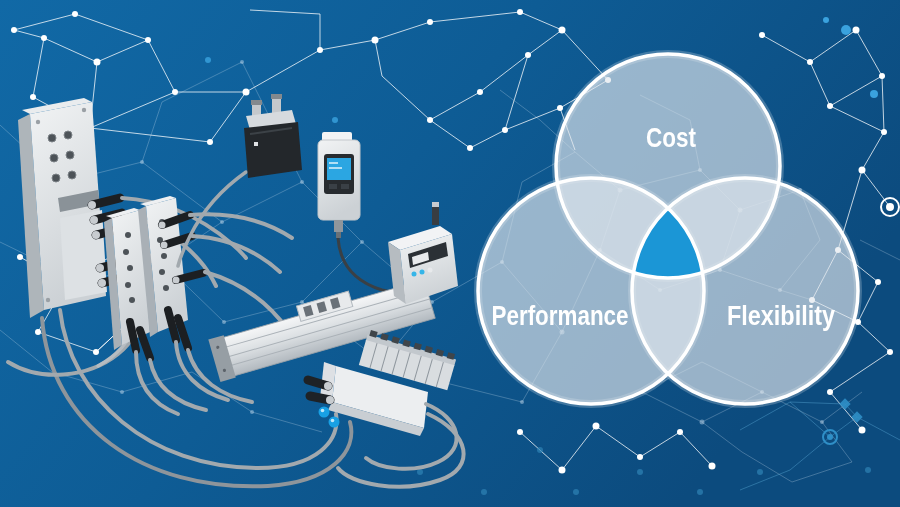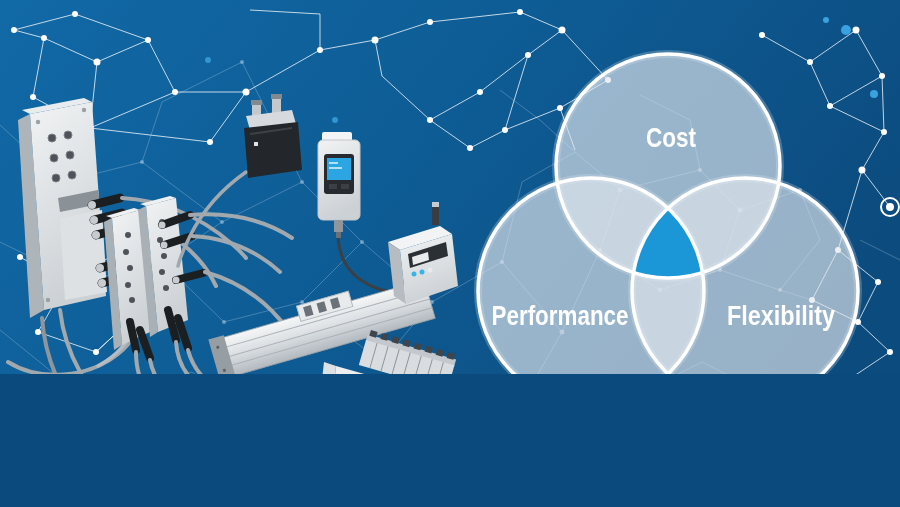--- a/index.html
+++ b/index.html
@@ -1,16 +1,16 @@
 <!DOCTYPE html>
 <html><head>
 <meta charset="utf-8">
 <style>
   html,body{margin:0;padding:0;background:#0b4a7c;}
-  .stage{position:relative;width:900px;height:374px;overflow:hidden;
+  .stage{position:relative;width:900px;height:507px;overflow:hidden;
          font-family:"Liberation Sans",sans-serif;}
   .stage svg{display:block;width:900px;height:507px;}
   text.venn-label{font-family:"Liberation Sans",sans-serif;font-weight:700;
                   font-size:28px;fill:#ffffff;}
 </style>
 </head>
 <body>
 
 <div class="stage">
 <svg viewBox="0 0 900 507" xmlns="http://www.w3.org/2000/svg">

